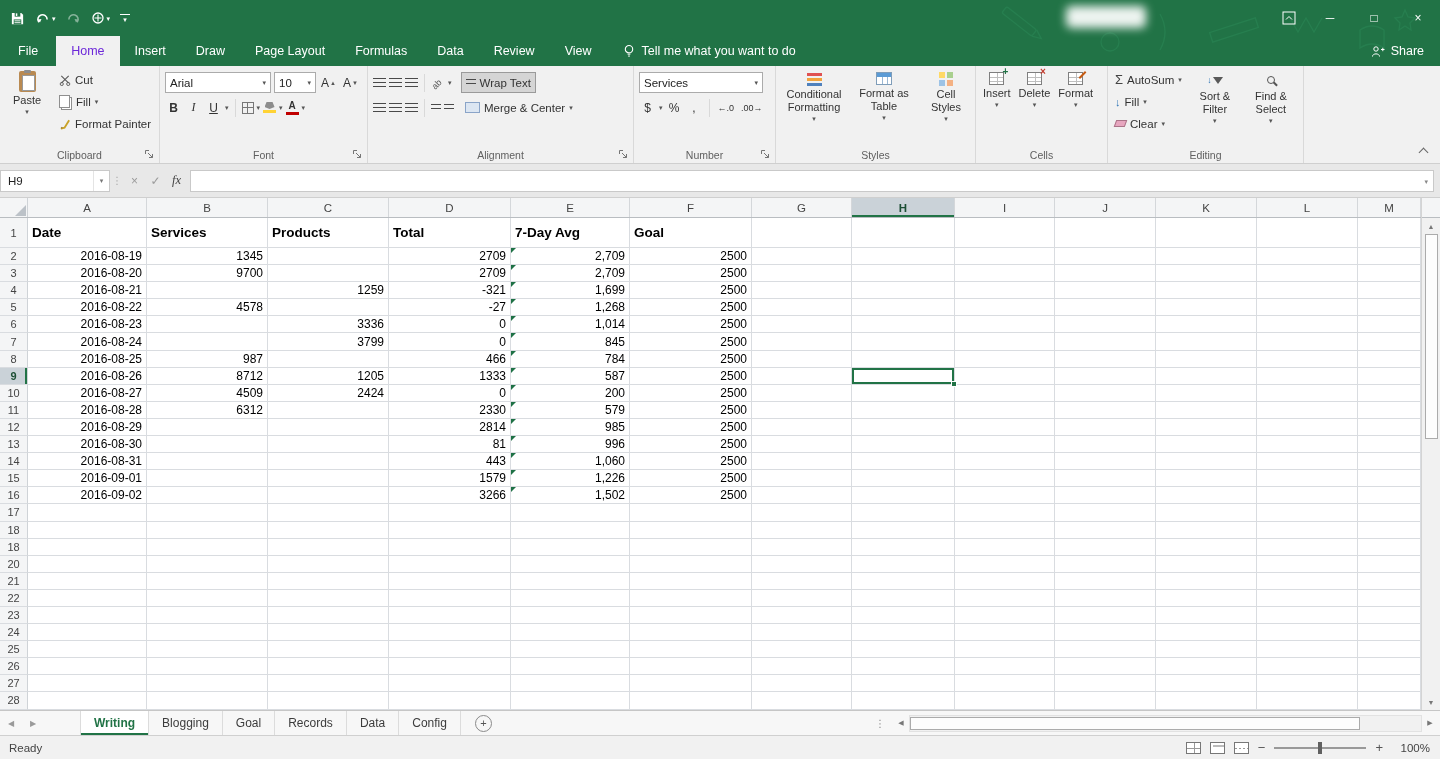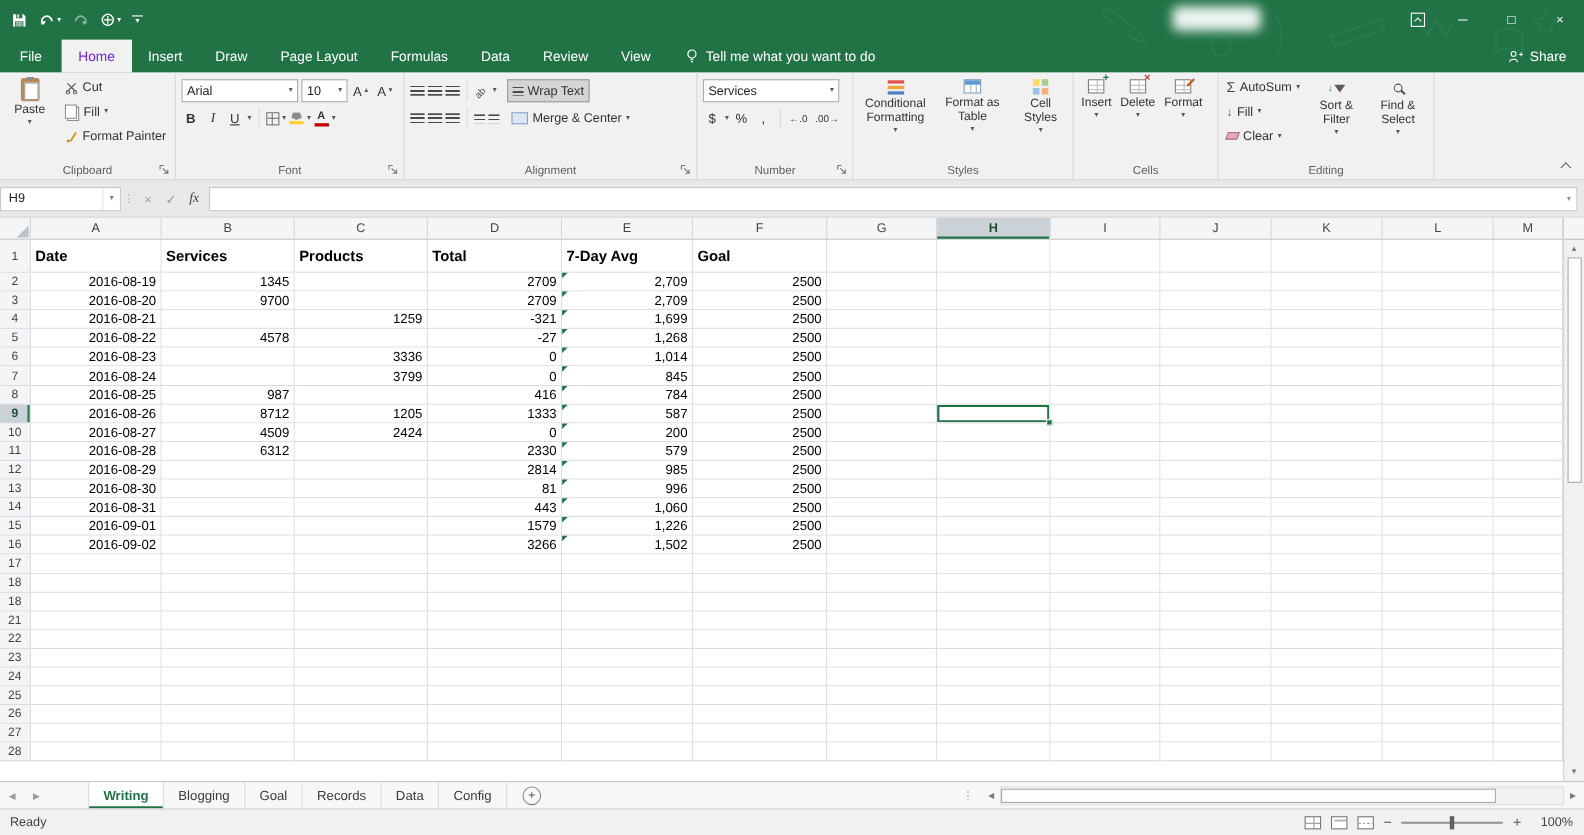--- a/index.html
+++ b/index.html
@@ -729,21 +729,21 @@
           <div class="grow" style="height: 17.1px;">
             <div class="rowh">8</div>
             <div class="cell" style="width: 119px; flex: 0 0 119px;">
               <span>2016-08-25</span>
             </div>
             <div class="cell" style="width: 121px; flex: 0 0 121px;">
               <span>987</span>
             </div>
             <div class="cell" style="width: 121px; flex: 0 0 121px;"></div>
             <div class="cell" style="width: 122px; flex: 0 0 122px;">
-              <span>416</span>
+              <span>466</span>
             </div>
             <div class="cell flag" style="width: 119px; flex: 0 0 119px;">
               <span>784</span>
             </div>
             <div class="cell" style="width: 122px; flex: 0 0 122px;">
               <span>2500</span>
             </div>
             <div class="cell" style="width: 100px; flex: 0 0 100px;"></div>
             <div class="cell" style="width: 103px; flex: 0 0 103px;"></div>
             <div class="cell" style="width: 100px; flex: 0 0 100px;"></div>
@@ -983,20 +983,36 @@
             <div class="cell" style="width: 100px; flex: 0 0 100px;"></div>
             <div class="cell" style="width: 103px; flex: 0 0 103px;"></div>
             <div class="cell" style="width: 100px; flex: 0 0 100px;"></div>
             <div class="cell" style="width: 101px; flex: 0 0 101px;"></div>
             <div class="cell" style="width: 101px; flex: 0 0 101px;"></div>
             <div class="cell" style="width: 101px; flex: 0 0 101px;"></div>
             <div class="cell" style="width: 63px; flex: 0 0 63px;"></div>
           </div>
           <div class="grow" style="height: 17.1px;">
             <div class="rowh">18</div>
+            <div class="cell" style="width: 119px; flex: 0 0 119px;"></div>
+            <div class="cell" style="width: 121px; flex: 0 0 121px;"></div>
+            <div class="cell" style="width: 121px; flex: 0 0 121px;"></div>
+            <div class="cell" style="width: 122px; flex: 0 0 122px;"></div>
+            <div class="cell" style="width: 119px; flex: 0 0 119px;"></div>
+            <div class="cell" style="width: 122px; flex: 0 0 122px;"></div>
+            <div class="cell" style="width: 100px; flex: 0 0 100px;"></div>
+            <div class="cell" style="width: 103px; flex: 0 0 103px;"></div>
+            <div class="cell" style="width: 100px; flex: 0 0 100px;"></div>
+            <div class="cell" style="width: 101px; flex: 0 0 101px;"></div>
+            <div class="cell" style="width: 101px; flex: 0 0 101px;"></div>
+            <div class="cell" style="width: 101px; flex: 0 0 101px;"></div>
+            <div class="cell" style="width: 63px; flex: 0 0 63px;"></div>
+          </div>
+          <div class="grow" style="height: 17.1px;">
+            <div class="rowh">20</div>
             <div class="cell" style="width: 119px; flex: 0 0 119px;"></div>
             <div class="cell" style="width: 121px; flex: 0 0 121px;"></div>
             <div class="cell" style="width: 121px; flex: 0 0 121px;"></div>
             <div class="cell" style="width: 122px; flex: 0 0 122px;"></div>
             <div class="cell" style="width: 119px; flex: 0 0 119px;"></div>
             <div class="cell" style="width: 122px; flex: 0 0 122px;"></div>
             <div class="cell" style="width: 100px; flex: 0 0 100px;"></div>
             <div class="cell" style="width: 103px; flex: 0 0 103px;"></div>
             <div class="cell" style="width: 100px; flex: 0 0 100px;"></div>
             <div class="cell" style="width: 101px; flex: 0 0 101px;"></div>

